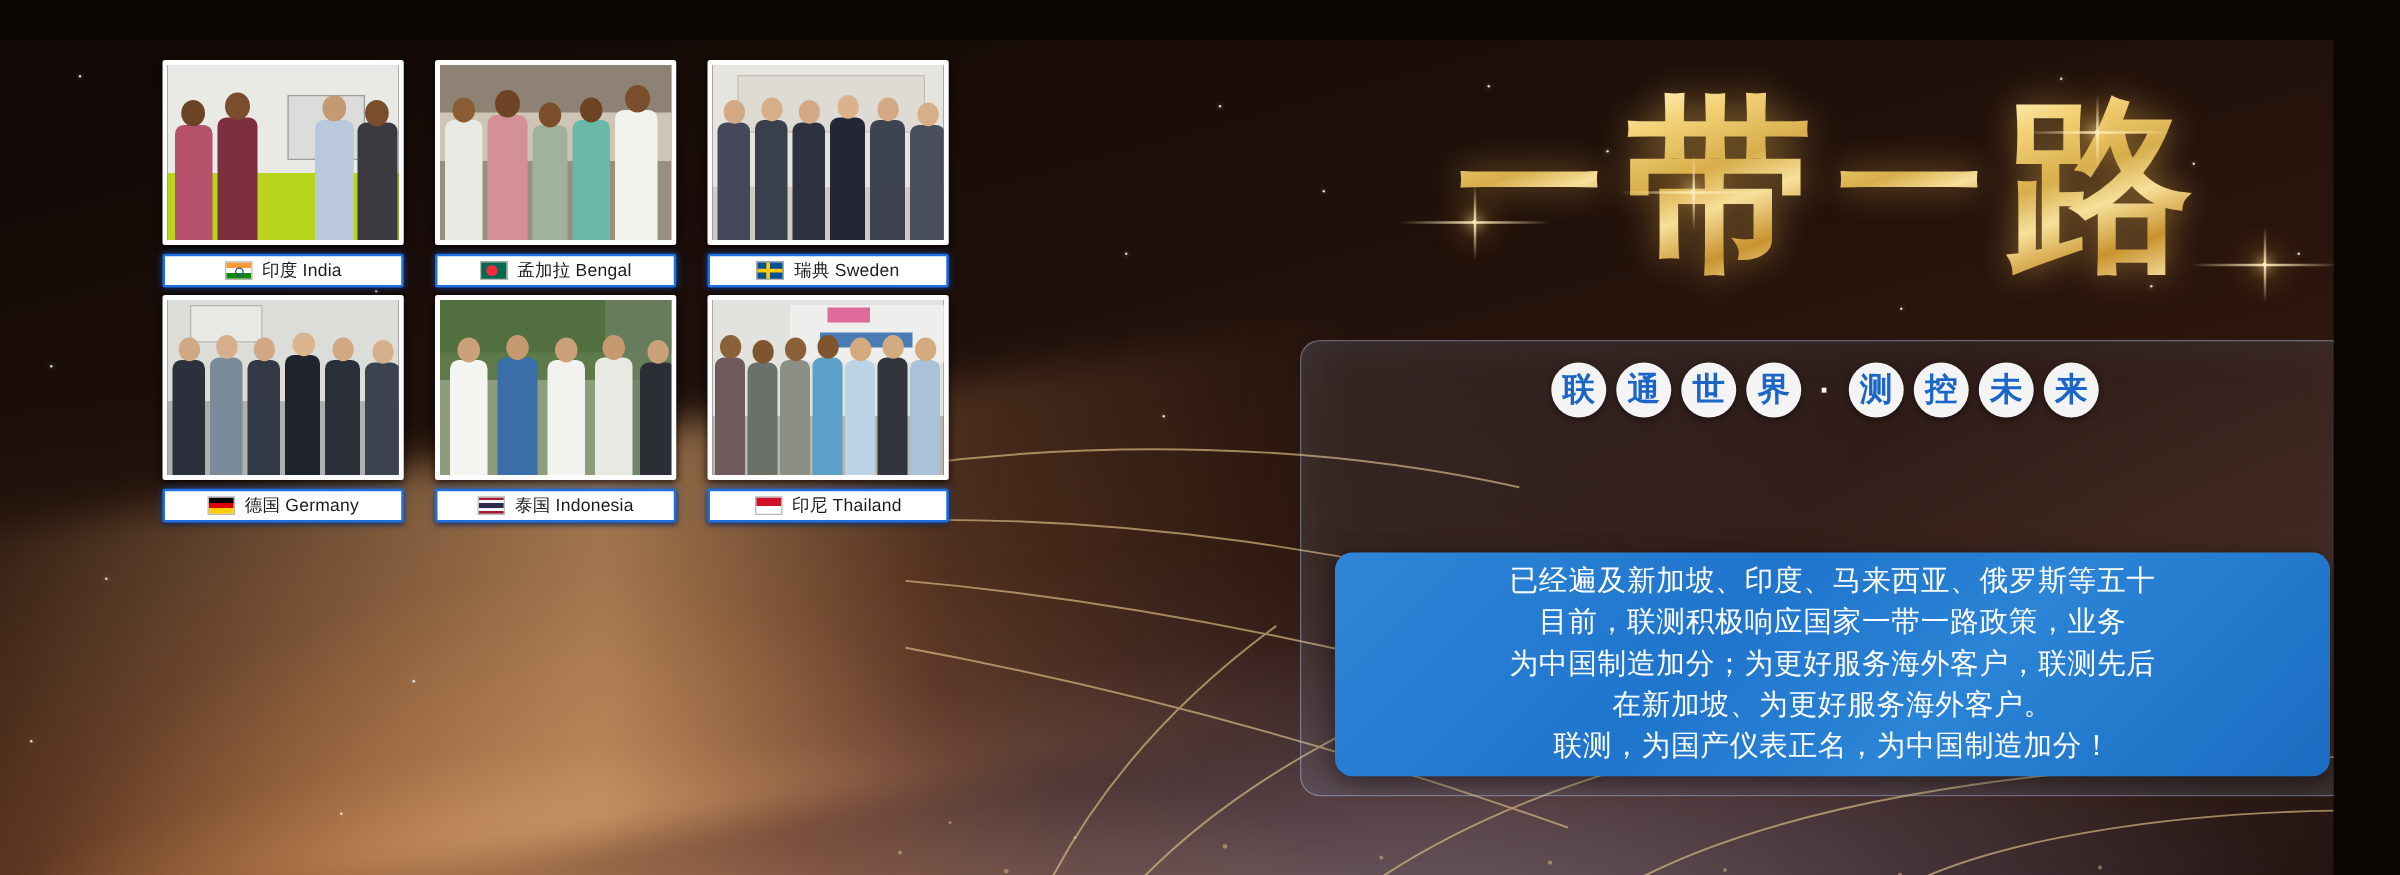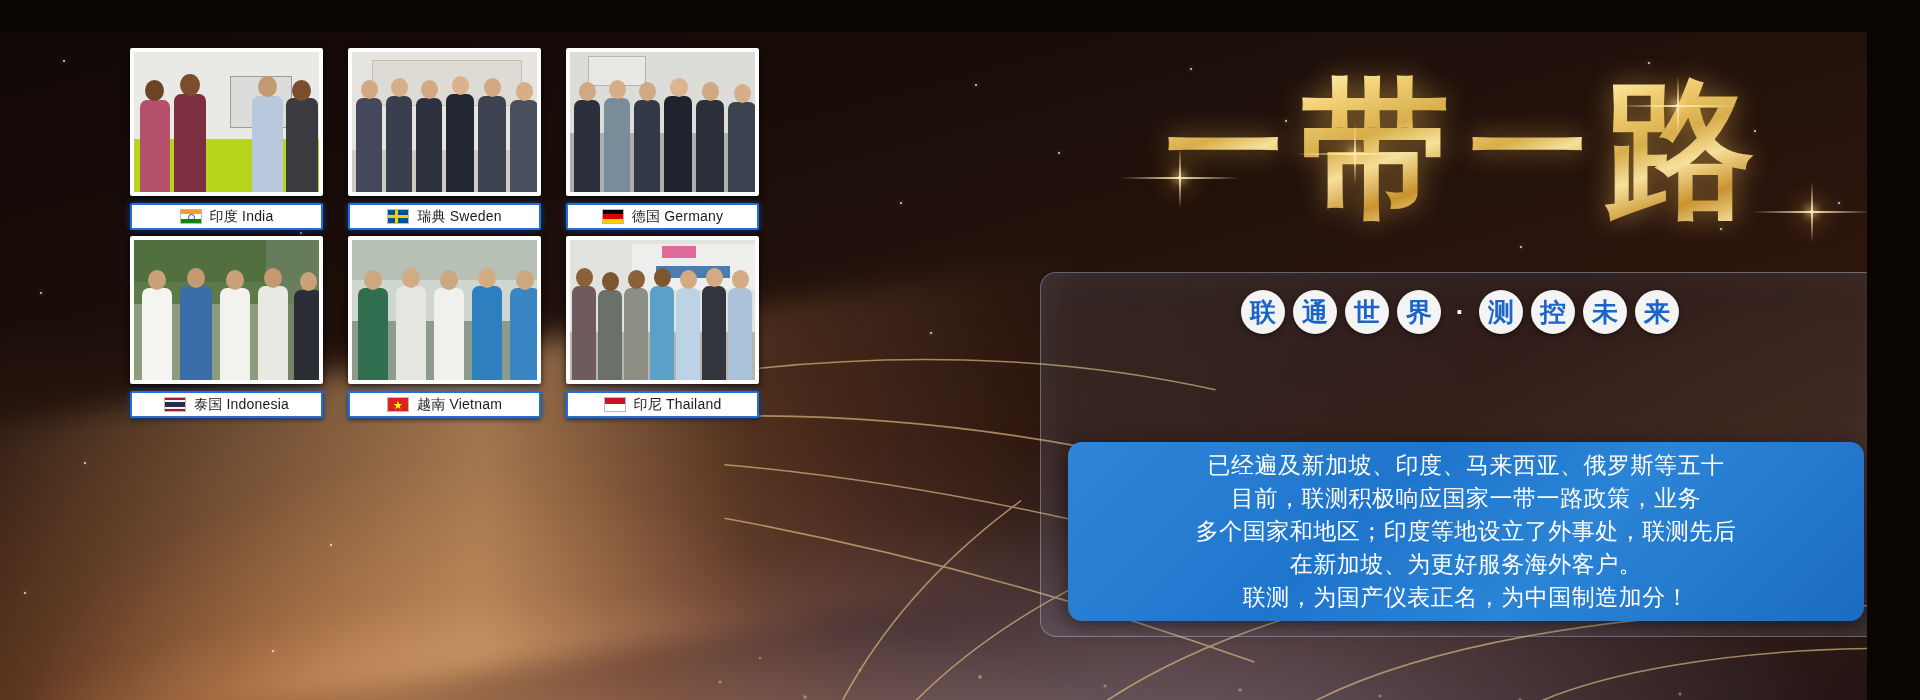--- a/index.html
+++ b/index.html
@@ -242,20 +242,43 @@
               <div class="head" style="left:158px;top:28px;width:19px;height:21px;background:#7a4d2c"></div>
           </div>
         </div>
       </div>
       <div class="label">
         <span class="flag f-india"></span>
         <span class="txt">印度 India</span>
       </div>
     </div>
 
+    <div class="cell">
+      <div class="photo">
+        <div class="photo-inner" style="background:linear-gradient(#cfc5b4 0 55%,#9a8f7e 55% 100%)">
+          <div class="sc">
+            <div style="position:absolute;left:0;top:0;width:193px;height:38px;background:#8d8274"></div>
+            <div class="person" style="left:4px;width:30px;height:96px;background:#e9e9e5"></div>
+              <div class="head" style="left:10px;top:26px;width:18px;height:20px;background:#8a5c33"></div>
+            <div class="person" style="left:38px;width:32px;height:100px;background:#d48f97"></div>
+              <div class="head" style="left:44px;top:20px;width:20px;height:22px;background:#6e4424"></div>
+            <div class="person" style="left:74px;width:28px;height:92px;background:#9fb29a"></div>
+              <div class="head" style="left:79px;top:30px;width:18px;height:20px;background:#7a4d2c"></div>
+            <div class="person" style="left:106px;width:30px;height:96px;background:#69b8a8"></div>
+              <div class="head" style="left:112px;top:26px;width:18px;height:20px;background:#6d4326"></div>
+            <div class="person" style="left:140px;width:34px;height:104px;background:#f2f2ee"></div>
+              <div class="head" style="left:148px;top:16px;width:20px;height:22px;background:#7a4d2c"></div>
+          </div>
+        </div>
+      </div>
+      <div class="label">
+        <span class="flag f-bengal"></span>
+        <span class="txt">孟加拉 Bengal</span>
+      </div>
+    </div>
 
     <div class="cell">
       <div class="photo">
         <div class="photo-inner" style="background:linear-gradient(#e6e4df 0 70%,#cfcbc3 70% 100%)">
           <div class="sc">
             <div style="position:absolute;left:20px;top:8px;width:150px;height:46px;background:#dedbd4;border:1px solid #c3bfb6"></div>
             <div class="person" style="left:4px;width:26px;height:94px;background:#44485a"></div>
               <div class="head" style="left:9px;top:28px;width:17px;height:19px;background:#d3a985"></div>
             <div class="person" style="left:34px;width:26px;height:96px;background:#3a3f4e"></div>
               <div class="head" style="left:39px;top:26px;width:17px;height:19px;background:#d8ae88"></div>
@@ -322,43 +345,20 @@
           </div>
         </div>
       </div>
       <div class="label">
         <span class="flag f-thailand"></span>
         <span class="txt">泰国 Indonesia</span>
       </div>
     </div>
 
 
-    <div class="cell">
-      <div class="photo">
-        <div class="photo-inner" style="background:linear-gradient(#cfd6d0 0 58%,#8d9a8c 58% 100%)">
-          <div class="sc">
-            <div style="position:absolute;left:0;top:0;width:193px;height:40px;background:#b6c0b4"></div>
-            <div class="person" style="left:6px;width:30px;height:92px;background:#2f6f4f"></div>
-              <div class="head" style="left:12px;top:30px;width:18px;height:20px;background:#cda87f"></div>
-            <div class="person" style="left:44px;width:30px;height:94px;background:#e6e6e1"></div>
-              <div class="head" style="left:50px;top:28px;width:18px;height:20px;background:#d2ad84"></div>
-            <div class="person" style="left:82px;width:30px;height:92px;background:#f0f0ec"></div>
-              <div class="head" style="left:88px;top:30px;width:18px;height:20px;background:#cda87f"></div>
-            <div class="person" style="left:120px;width:30px;height:94px;background:#2e7fbf"></div>
-              <div class="head" style="left:126px;top:28px;width:18px;height:20px;background:#d2ad84"></div>
-            <div class="person" style="left:158px;width:30px;height:92px;background:#3a86c4"></div>
-              <div class="head" style="left:164px;top:30px;width:18px;height:20px;background:#cda87f"></div>
-          </div>
-        </div>
-      </div>
-      <div class="label">
-        <span class="flag f-vietnam"></span>
-        <span class="txt">越南 Vietnam</span>
-      </div>
-    </div>
 
     <div class="cell">
       <div class="photo">
         <div class="photo-inner" style="background:linear-gradient(#e2e2df 0 66%,#b9b4ac 66% 100%)">
           <div class="sc">
             <div style="position:absolute;left:62px;top:4px;width:124px;height:46px;background:#eeeeec"></div>
             <div style="position:absolute;left:86px;top:26px;width:74px;height:12px;background:#1f5fa8;opacity:.8"></div>
             <div style="position:absolute;left:92px;top:6px;width:34px;height:12px;background:#d94a86;opacity:.8"></div>
             <div class="person" style="left:2px;width:24px;height:94px;background:#6f5a5e"></div>
               <div class="head" style="left:6px;top:28px;width:17px;height:19px;background:#8a6138"></div>
@@ -406,18 +406,18 @@
     <span class="sg-dot">·</span>
     <span class="sg-ch">测</span>
     <span class="sg-ch">控</span>
     <span class="sg-ch">未</span>
     <span class="sg-ch">来</span>
   </div>
 
   <div class="bluebox" style="height: 179px;">
     <p>已经遍及新加坡、印度、马来西亚、俄罗斯等五十</p>
     <p>目前，联测积极响应国家一带一路政策，业务</p>
-    <p>多个国家和地区；印度等地设立了外事处，联测先后</p>
+    <p>为中国制造加分；为更好服务海外客户，联测先后</p>
     <p>在新加坡、为更好服务海外客户。</p>
     <p>联测，为国产仪表正名，为中国制造加分！</p>
   </div>
 
 </div>
 
 </body></html>

